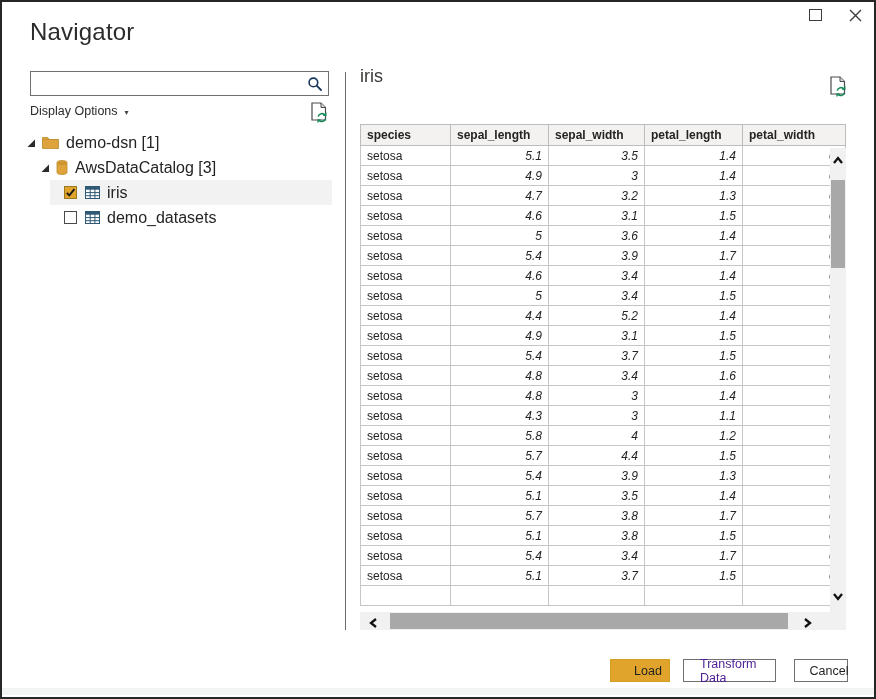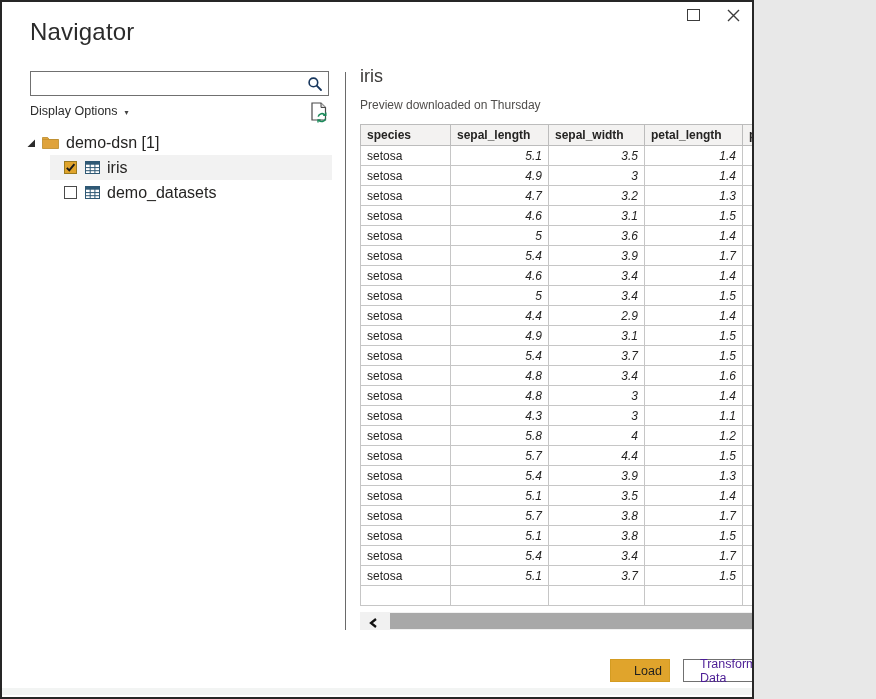--- a/index.html
+++ b/index.html
@@ -1,17 +1,17 @@
 <!DOCTYPE html>
 <html><head>
 <meta charset="utf-8">
 <style>
   html,body{margin:0;padding:0;background:#e8e8e8;}
   .dialog{
-    position:relative;width:754px;height:699px;box-sizing:border-box;
+    position:relative;width:876px;height:699px;box-sizing:border-box;
     background:#ffffff;border:2px solid #262626;overflow:hidden;
     font-family:"Liberation Sans",sans-serif;color:#252423;
   }
   
   .win-controls{position:absolute;top:4px;right:10px;display:flex;gap:22px;align-items:center;}
   .win-btn{width:18px;height:18px;display:flex;align-items:center;justify-content:center;cursor:pointer;}
   .max-glyph{width:11px;height:10px;border:1.4px solid #3c3c3c;background:transparent;}
   
   .dlg-title{position:absolute;left:28px;top:16px;font-size:24px;font-weight:300;color:#2b2b2b;letter-spacing:.2px;}
   
@@ -114,20 +114,35 @@
           </svg>
         </span>
         <span class="node-icon">
           <svg width="17" height="13" viewBox="0 0 17 13">
     <path d="M0.5 1.5 h5.2 l1.5 2 h9.3 v9 h-16 z" fill="#dfa33c" stroke="#bb8a2a" stroke-width="0.8"></path>
     <path d="M0.5 3.5 h16" stroke="#bb8a2a" stroke-width="0.6"></path>
           </svg>
         </span>
         <span>demo-dsn [1]</span>
       </div>
+      <div class="tree-row" style="padding-left: 18px;">
+        <span class="exp">
+          <svg width="10" height="10" viewBox="0 0 10 10">
+    <polygon points="9,1.5 9,9 1.5,9" fill="#2b2b2b"></polygon>
+          </svg>
+        </span>
+        <span class="node-icon">
+          <svg width="12" height="15" viewBox="0 0 12 15">
+    <path d="M1 2.5 v10 c0 1.1 2.2 2 5 2 s5 -0.9 5 -2 v-10" fill="#dfa33c" stroke="#bb8a2a" stroke-width="0.8"></path>
+    <ellipse cx="6" cy="2.5" rx="5" ry="2" fill="#dfa33c" stroke="#bb8a2a" stroke-width="0.8"></ellipse>
+    <ellipse cx="6" cy="2.7" rx="3.4" ry="1.1" fill="#bb8a2a" opacity="0.55"></ellipse>
+          </svg>
+        </span>
+        <span>AwsDataCatalog [3]</span>
+      </div>
       <div class="tree-row selected" style="margin-left: 28px; padding-left: 14px;">
         <span class="cbx checked">
           <svg width="11" height="11" viewBox="0 0 11 11">
   <path d="M1.8 5.8 L4.3 8.4 L9.4 2.2" stroke="#1a1a1a" stroke-width="1.9" fill="none"></path>
           </svg>
         </span>
         <span class="node-icon">
           <svg width="15" height="13" viewBox="0 0 15 13">
     <rect x="0.5" y="0.5" width="14" height="12" fill="#fff" stroke="#2f5975" stroke-width="1"></rect>
     <rect x="0.5" y="0.5" width="14" height="3.2" fill="#2f5975"></rect>
@@ -143,21 +158,20 @@
     <rect x="0.5" y="0.5" width="14" height="12" fill="#fff" stroke="#2f5975" stroke-width="1"></rect>
     <rect x="0.5" y="0.5" width="14" height="3.2" fill="#2f5975"></rect>
     <path d="M5.2 0.5 v12 M9.9 0.5 v12 M0.5 6.6 h14 M0.5 9.7 h14" stroke="#2f5975" stroke-width="1" fill="none"></path>
           </svg>
         </span>
         <span>demo_datasets</span>
       </div>
     </div>
 
   <div class="preview-title">iris</div>
-  <div class="preview-sub">Preview downloaded on Thursday</div>
   <div class="refresh-right"><svg width="19" height="22" viewBox="0 0 19 22">
   <path d="M2 1 h9 l4.5 4.5 V18 H2 z" fill="#fff" stroke="#4a4a4a" stroke-width="1.2"></path>
   <path d="M11 1 v4.5 h4.5" fill="#d9d9d9" stroke="#4a4a4a" stroke-width="1"></path>
   <path d="M8.2 14.6 a4 4 0 0 1 6.8 -1.6" stroke="#1a8a5a" stroke-width="1.6" fill="none"></path>
   <path d="M15.8 10.6 v2.6 h-2.6" fill="none" stroke="#1a8a5a" stroke-width="1.4"></path>
   <path d="M15.6 16.6 a4 4 0 0 1 -6.8 1.6" stroke="#1a8a5a" stroke-width="1.6" fill="none"></path>
   <path d="M8 20.6 v-2.6 h2.6" fill="none" stroke="#1a8a5a" stroke-width="1.4"></path>
       </svg></div>
 
   <div class="table-wrap">
@@ -231,21 +245,21 @@
           <tr>
             <td class="text">setosa</td>
             <td class="num">5</td>
             <td class="num">3.4</td>
             <td class="num">1.5</td>
             <td class="num">0.</td>
           </tr>
           <tr>
             <td class="text">setosa</td>
             <td class="num">4.4</td>
-            <td class="num">2.9</td>
+            <td class="num">5.2</td>
             <td class="num">1.4</td>
             <td class="num">0.</td>
           </tr>
           <tr>
             <td class="text">setosa</td>
             <td class="num">4.9</td>
             <td class="num">3.1</td>
             <td class="num">1.5</td>
             <td class="num">0.</td>
           </tr>

